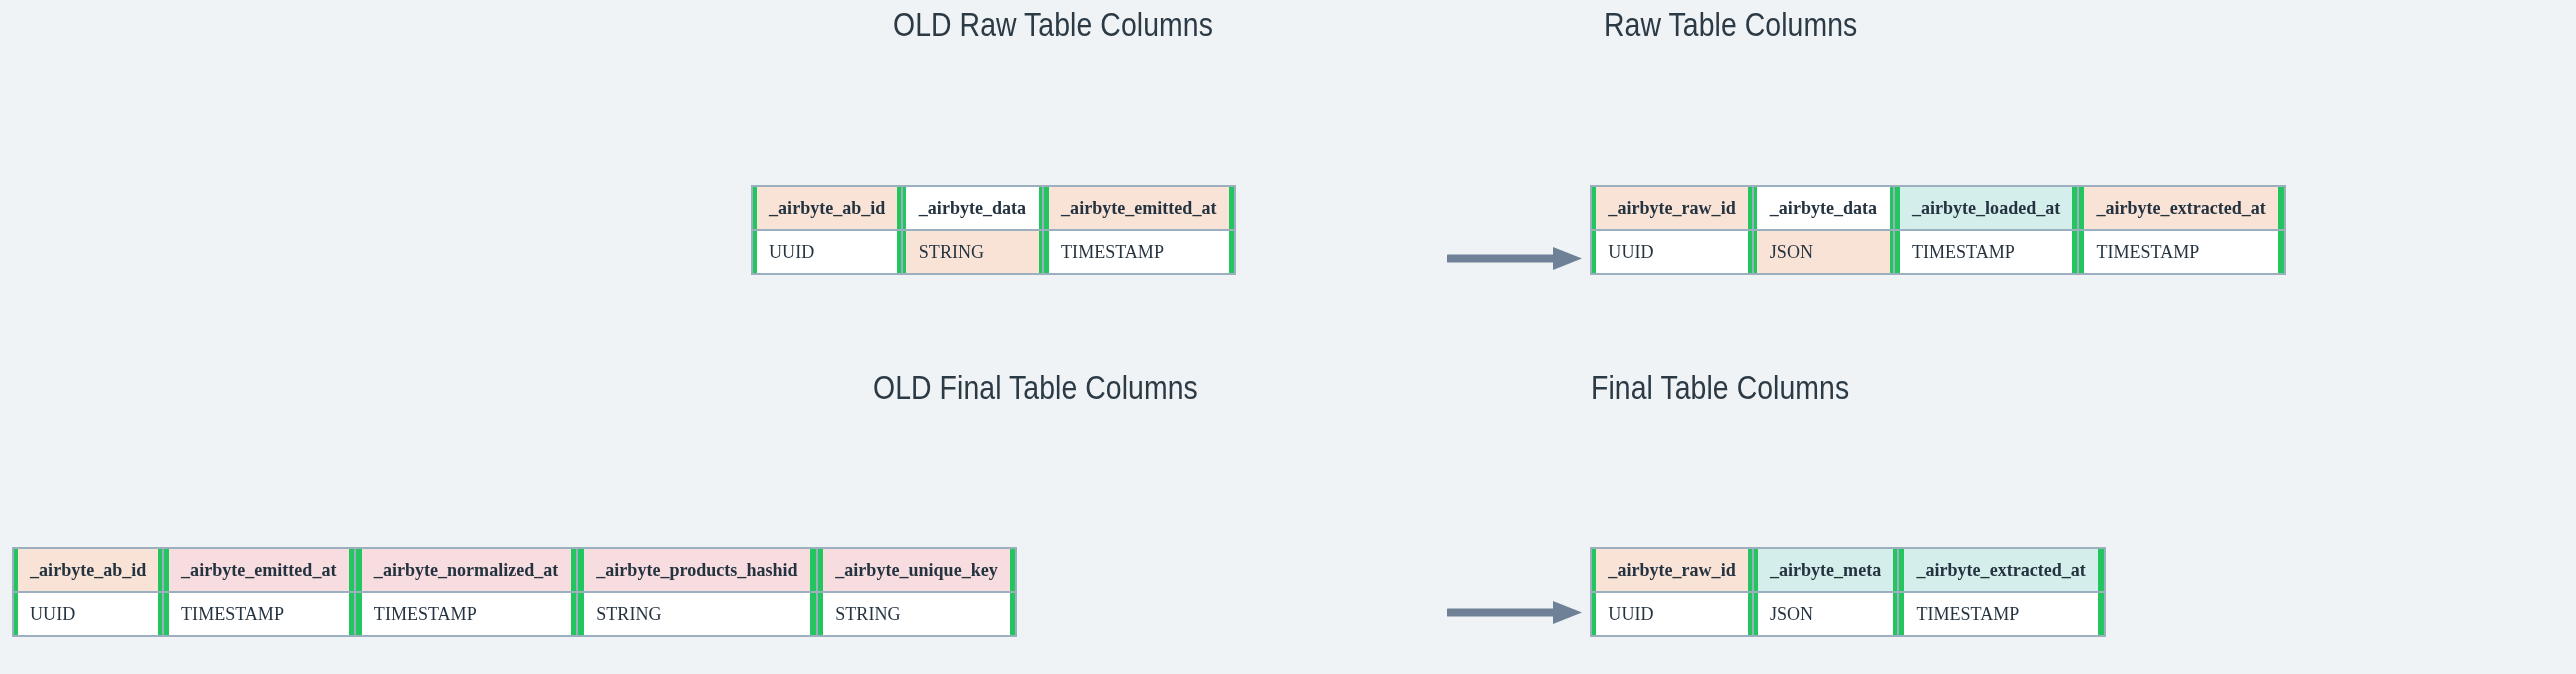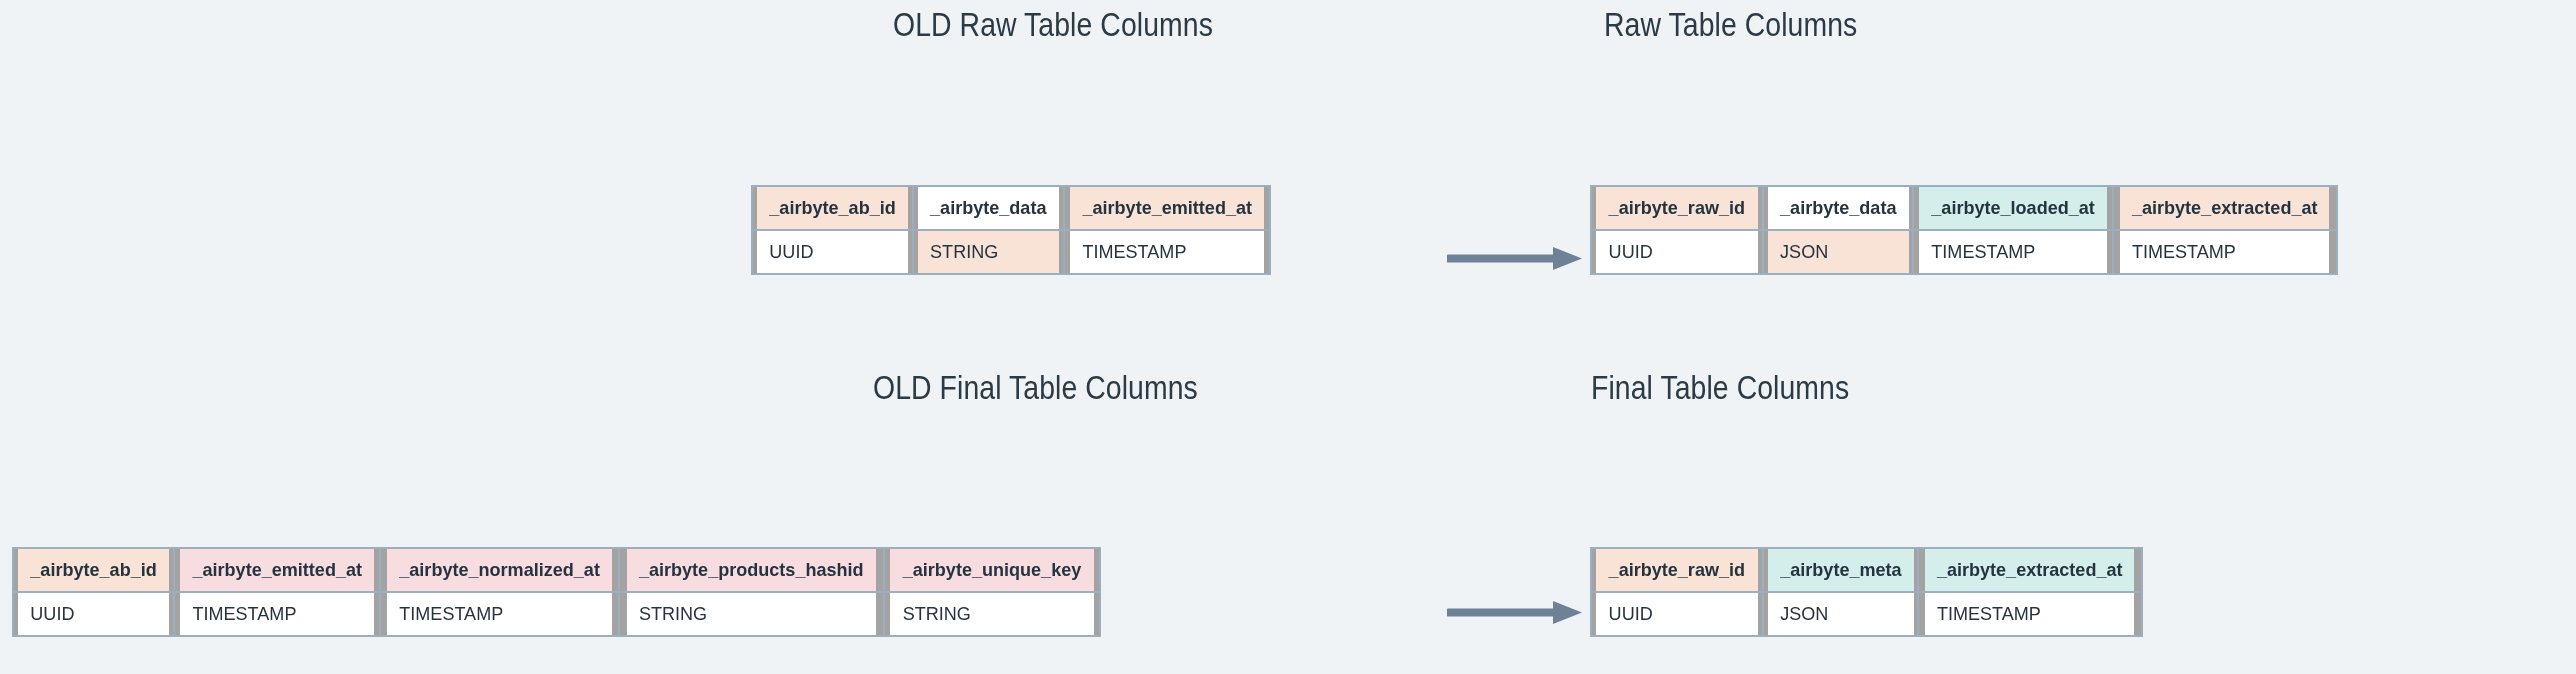--- a/index.html
+++ b/index.html
@@ -36,22 +36,23 @@
   #title-old-raw   { left: 893px; top: 5.8px; }
   #title-raw       { left: 1604px; top: 5.8px; }
   #title-old-final { left: 873px; top: 369px; }
   #title-final     { left: 1591px; top: 369px; }
 
   
   .tbl {
     position: absolute;
     border-collapse: collapse;
     table-layout: fixed;
-    background: #a3a3a3;
+    background: #22c55e;
     box-sizing: border-box;
+    font-family: Liberation Serif, serif;
   }
   .tbl td {
     border: 2.2px solid #9bafbf;
     box-sizing: border-box;
     height: 44px;
     padding: 0 13px;
     white-space: nowrap;
     color: #253340;
     background: #ffffff;
   }

